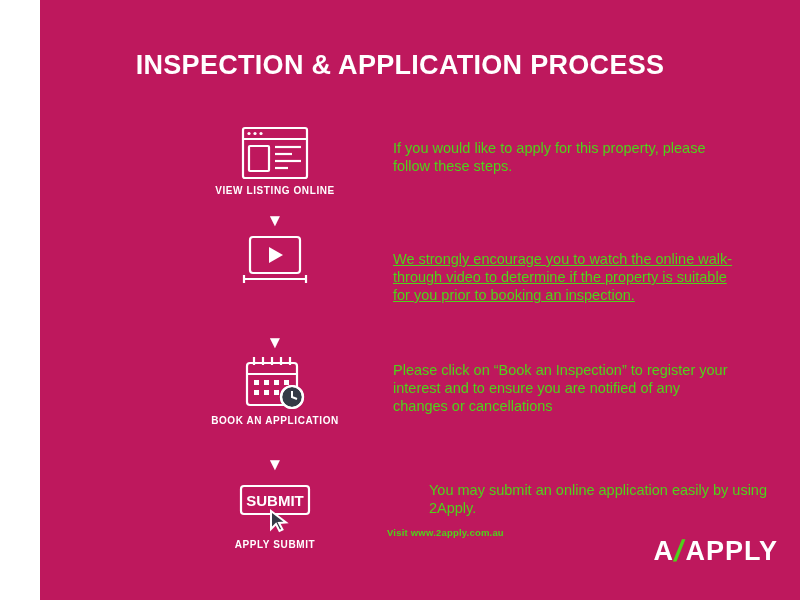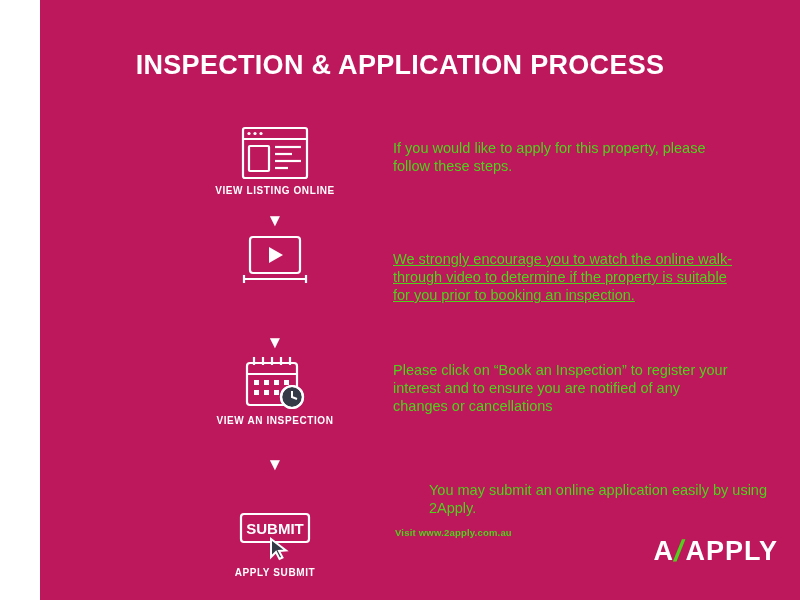--- a/index.html
+++ b/index.html
@@ -63,21 +63,21 @@
     width: 230px;
     text-align: center;
     color: #ffffff;
     font-size: 17px;
     line-height: 17px;
   }
 
   .step1 { top: 122px; }
   .step2 { top: 228px; }
   .step3 { top: 352px; }
-  .step4 { top: 504px; }
+  .step4 { top: 476px; }
 
   .arrow1 { top: 212px; }
   .arrow2 { top: 334px; }
   .arrow3 { top: 456px; }
 
   
   .desc {
     position: absolute;
     left: 353px;
     width: 340px;
@@ -86,21 +86,21 @@
     line-height: 18px;
     font-family: "Liberation Sans", sans-serif;
   }
   .desc1 { top: 139px; }
   .desc2 { top: 250px; text-decoration: underline; }
   .desc3 { top: 354px; margin-top: 7px; }
   .desc4 { top: 481px; margin-left: 36px; }
 
   .visit {
     position: absolute;
-    left: 355px;
+    left: 347px;
     top: 527px;
     color: #4fd21a;
     font-size: 9.5px;
     font-weight: bold;
     letter-spacing: 0.2px;
   }
 
   .logo {
     position: absolute;
     right: 24px;
@@ -179,21 +179,21 @@
         <rect x="34" y="27" width="5" height="5" fill="#ffffff" stroke="none"></rect>
         <rect x="44" y="27" width="5" height="5" fill="#ffffff" stroke="none"></rect>
         <rect x="14" y="37" width="5" height="5" fill="#ffffff" stroke="none"></rect>
         <rect x="24" y="37" width="5" height="5" fill="#ffffff" stroke="none"></rect>
         <rect x="34" y="37" width="5" height="5" fill="#ffffff" stroke="none"></rect>
         <circle cx="52" cy="44" r="11" fill="#343a46"></circle>
         <circle cx="52" cy="44" r="11"></circle>
         <path d="M52 38 L52 44 L57 46" stroke-width="2"></path>
       </svg>
     </div>
-    <div class="caption">VIEW AN INSPECTION</div>
+    <div class="caption">BOOK AN APPLICATION</div>
   </div>
 
   <div class="arrow arrow3">▼</div>
 
   <div class="step step4">
     <div class="icon-wrap">
       <svg width="96" height="52" viewBox="0 0 96 52" fill="none" stroke="#ffffff" stroke-width="2.2">
         <rect x="14" y="5" width="68" height="28" rx="3"></rect>
         <text x="48" y="25" fill="#ffffff" stroke="none" font-size="15" font-weight="bold" text-anchor="middle" font-family="Liberation Sans, sans-serif">SUBMIT</text>
         <path d="M44 30 L44 48 L49 43 L52.5 50 L55.5 48.5 L52 42 L59 41.5 Z" fill="#343a46" stroke="#ffffff" stroke-width="2"></path>

